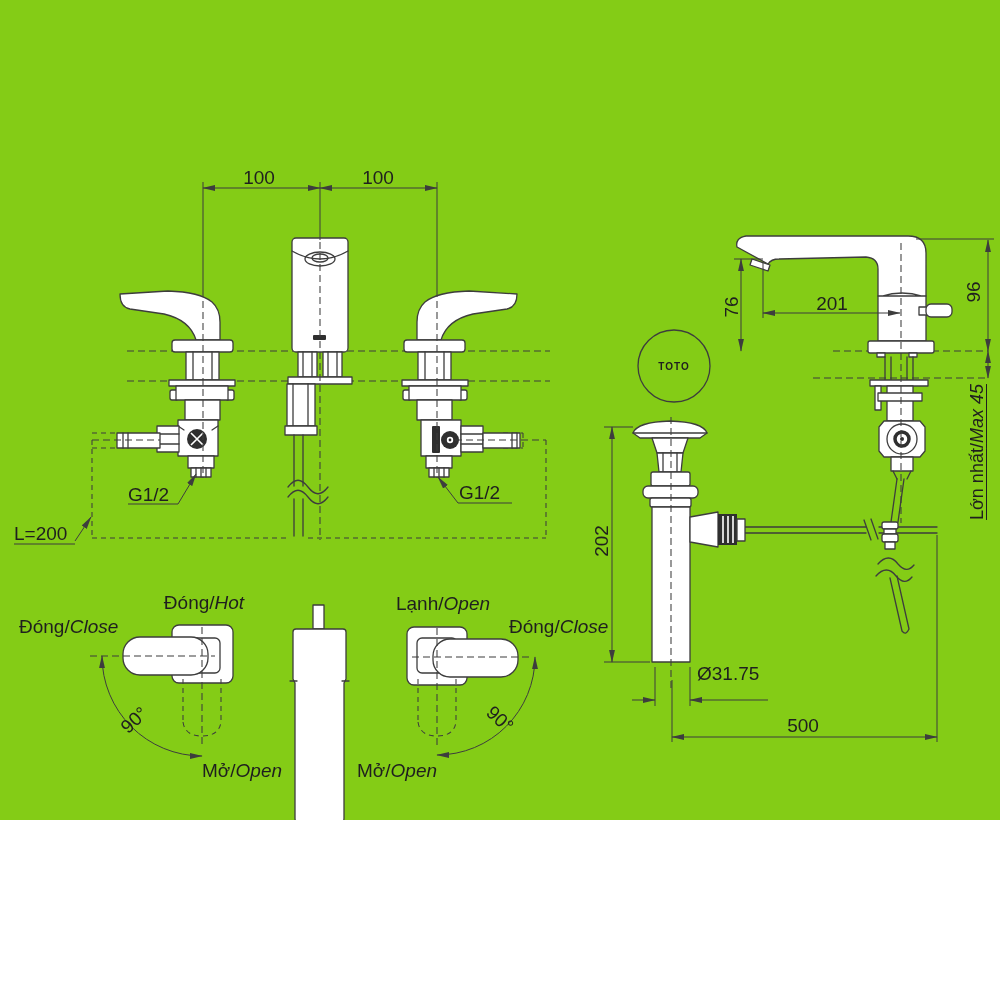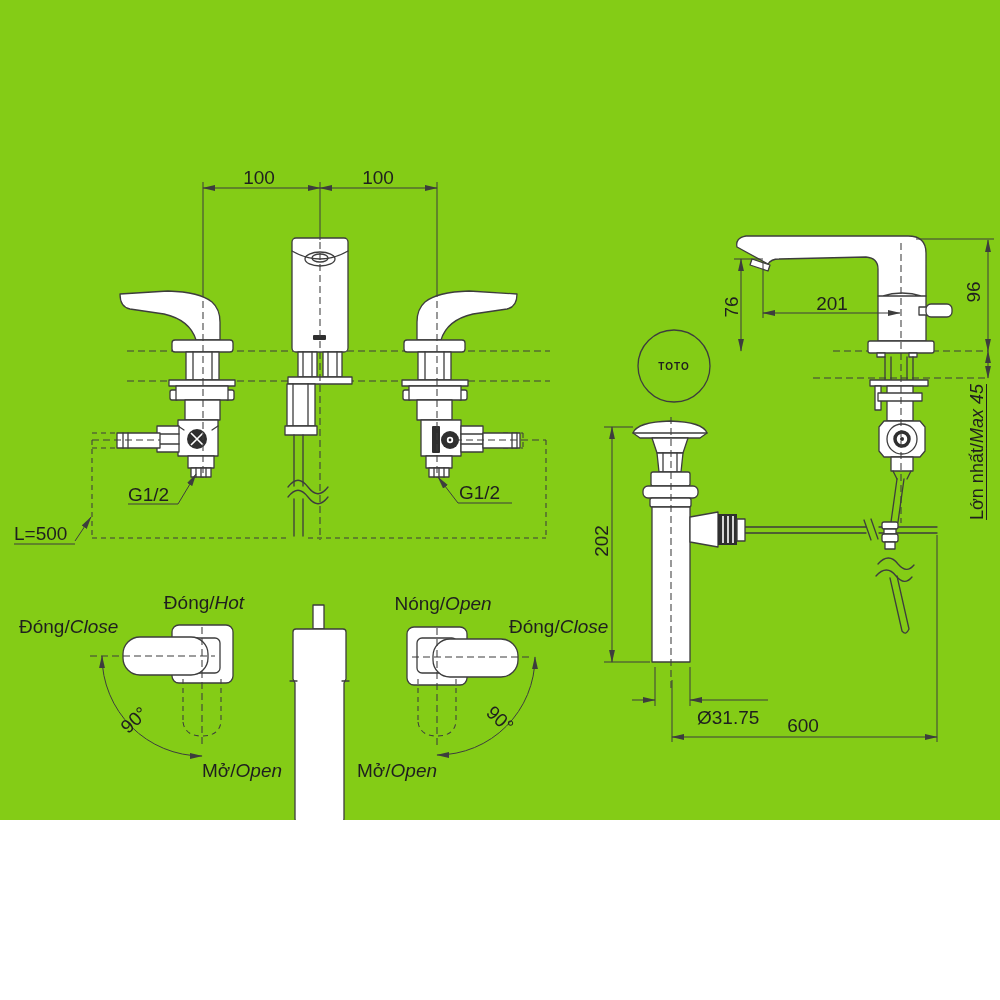--- a/index.html
+++ b/index.html
@@ -213,33 +213,33 @@
 
     <path class="dim" d="M102,656 A100,100 0 0 0 202,756" marker-start="url(#arw)" marker-end="url(#arw)"></path>
     <path class="dim" d="M535,657 A98,98 0 0 1 437,755" marker-start="url(#arw)" marker-end="url(#arw)"></path>
   </g>
 </svg>
 
 <div class="lbl c" style="left:259px;top:177px">100</div>
 <div class="lbl c" style="left:378px;top:177px">100</div>
 <div class="lbl" style="left:128px;top:485px">G1/2</div>
 <div class="lbl" style="left:459px;top:483px">G1/2</div>
-<div class="lbl" style="left:14px;top:524px">L=500</div>
+<div class="lbl" style="left:14px;top:524px">L=200</div>
 
 <div class="lbl c" style="left:204px;top:602px"><span>Đóng</span><span>/</span><span class="it">Hot</span></div>
-<div class="lbl c" style="left:443px;top:603px"><span>Nóng</span><span>/</span><span class="it">Open</span></div>
+<div class="lbl c" style="left:443px;top:603px"><span>Lạnh</span><span>/</span><span class="it">Open</span></div>
 <div class="lbl" style="left:19px;top:617px"><span>Đóng</span><span>/</span><span class="it">Close</span></div>
 <div class="lbl" style="left:509px;top:617px"><span>Đóng</span><span>/</span><span class="it">Close</span></div>
 <div class="lbl" style="left:202px;top:761px"><span>Mở</span><span>/</span><span class="it">Open</span></div>
 <div class="lbl" style="left:357px;top:761px"><span>Mở</span><span>/</span><span class="it">Open</span></div>
 <div class="lbl rotL" style="left:134px;top:720px">90°</div>
 <div class="lbl rotR" style="left:500px;top:719px">90°</div>
 
 <div class="lbl r90" style="left:731px;top:307px">76</div>
 <div class="lbl c" style="left:832px;top:303px">201</div>
 <div class="lbl r90" style="left:973px;top:292px">96</div>
 <div class="lbl r90 ul" style="left:977px;top:452px;font-size:18px"><span>Lớn nhất</span><span>/</span><span class="it">Max 45</span></div>
 <div class="lbl r90" style="left:601px;top:541px">202</div>
-<div class="lbl" style="left:697px;top:708px">Ø31.75</div>
-<div class="lbl c" style="left:803px;top:725px">600</div>
+<div class="lbl" style="left:697px;top:664px">Ø31.75</div>
+<div class="lbl c" style="left:803px;top:725px">500</div>
 <div class="lbl c toto" style="left:674px;top:367px">TOTO</div>
 
 </div>
 
 </body></html>

